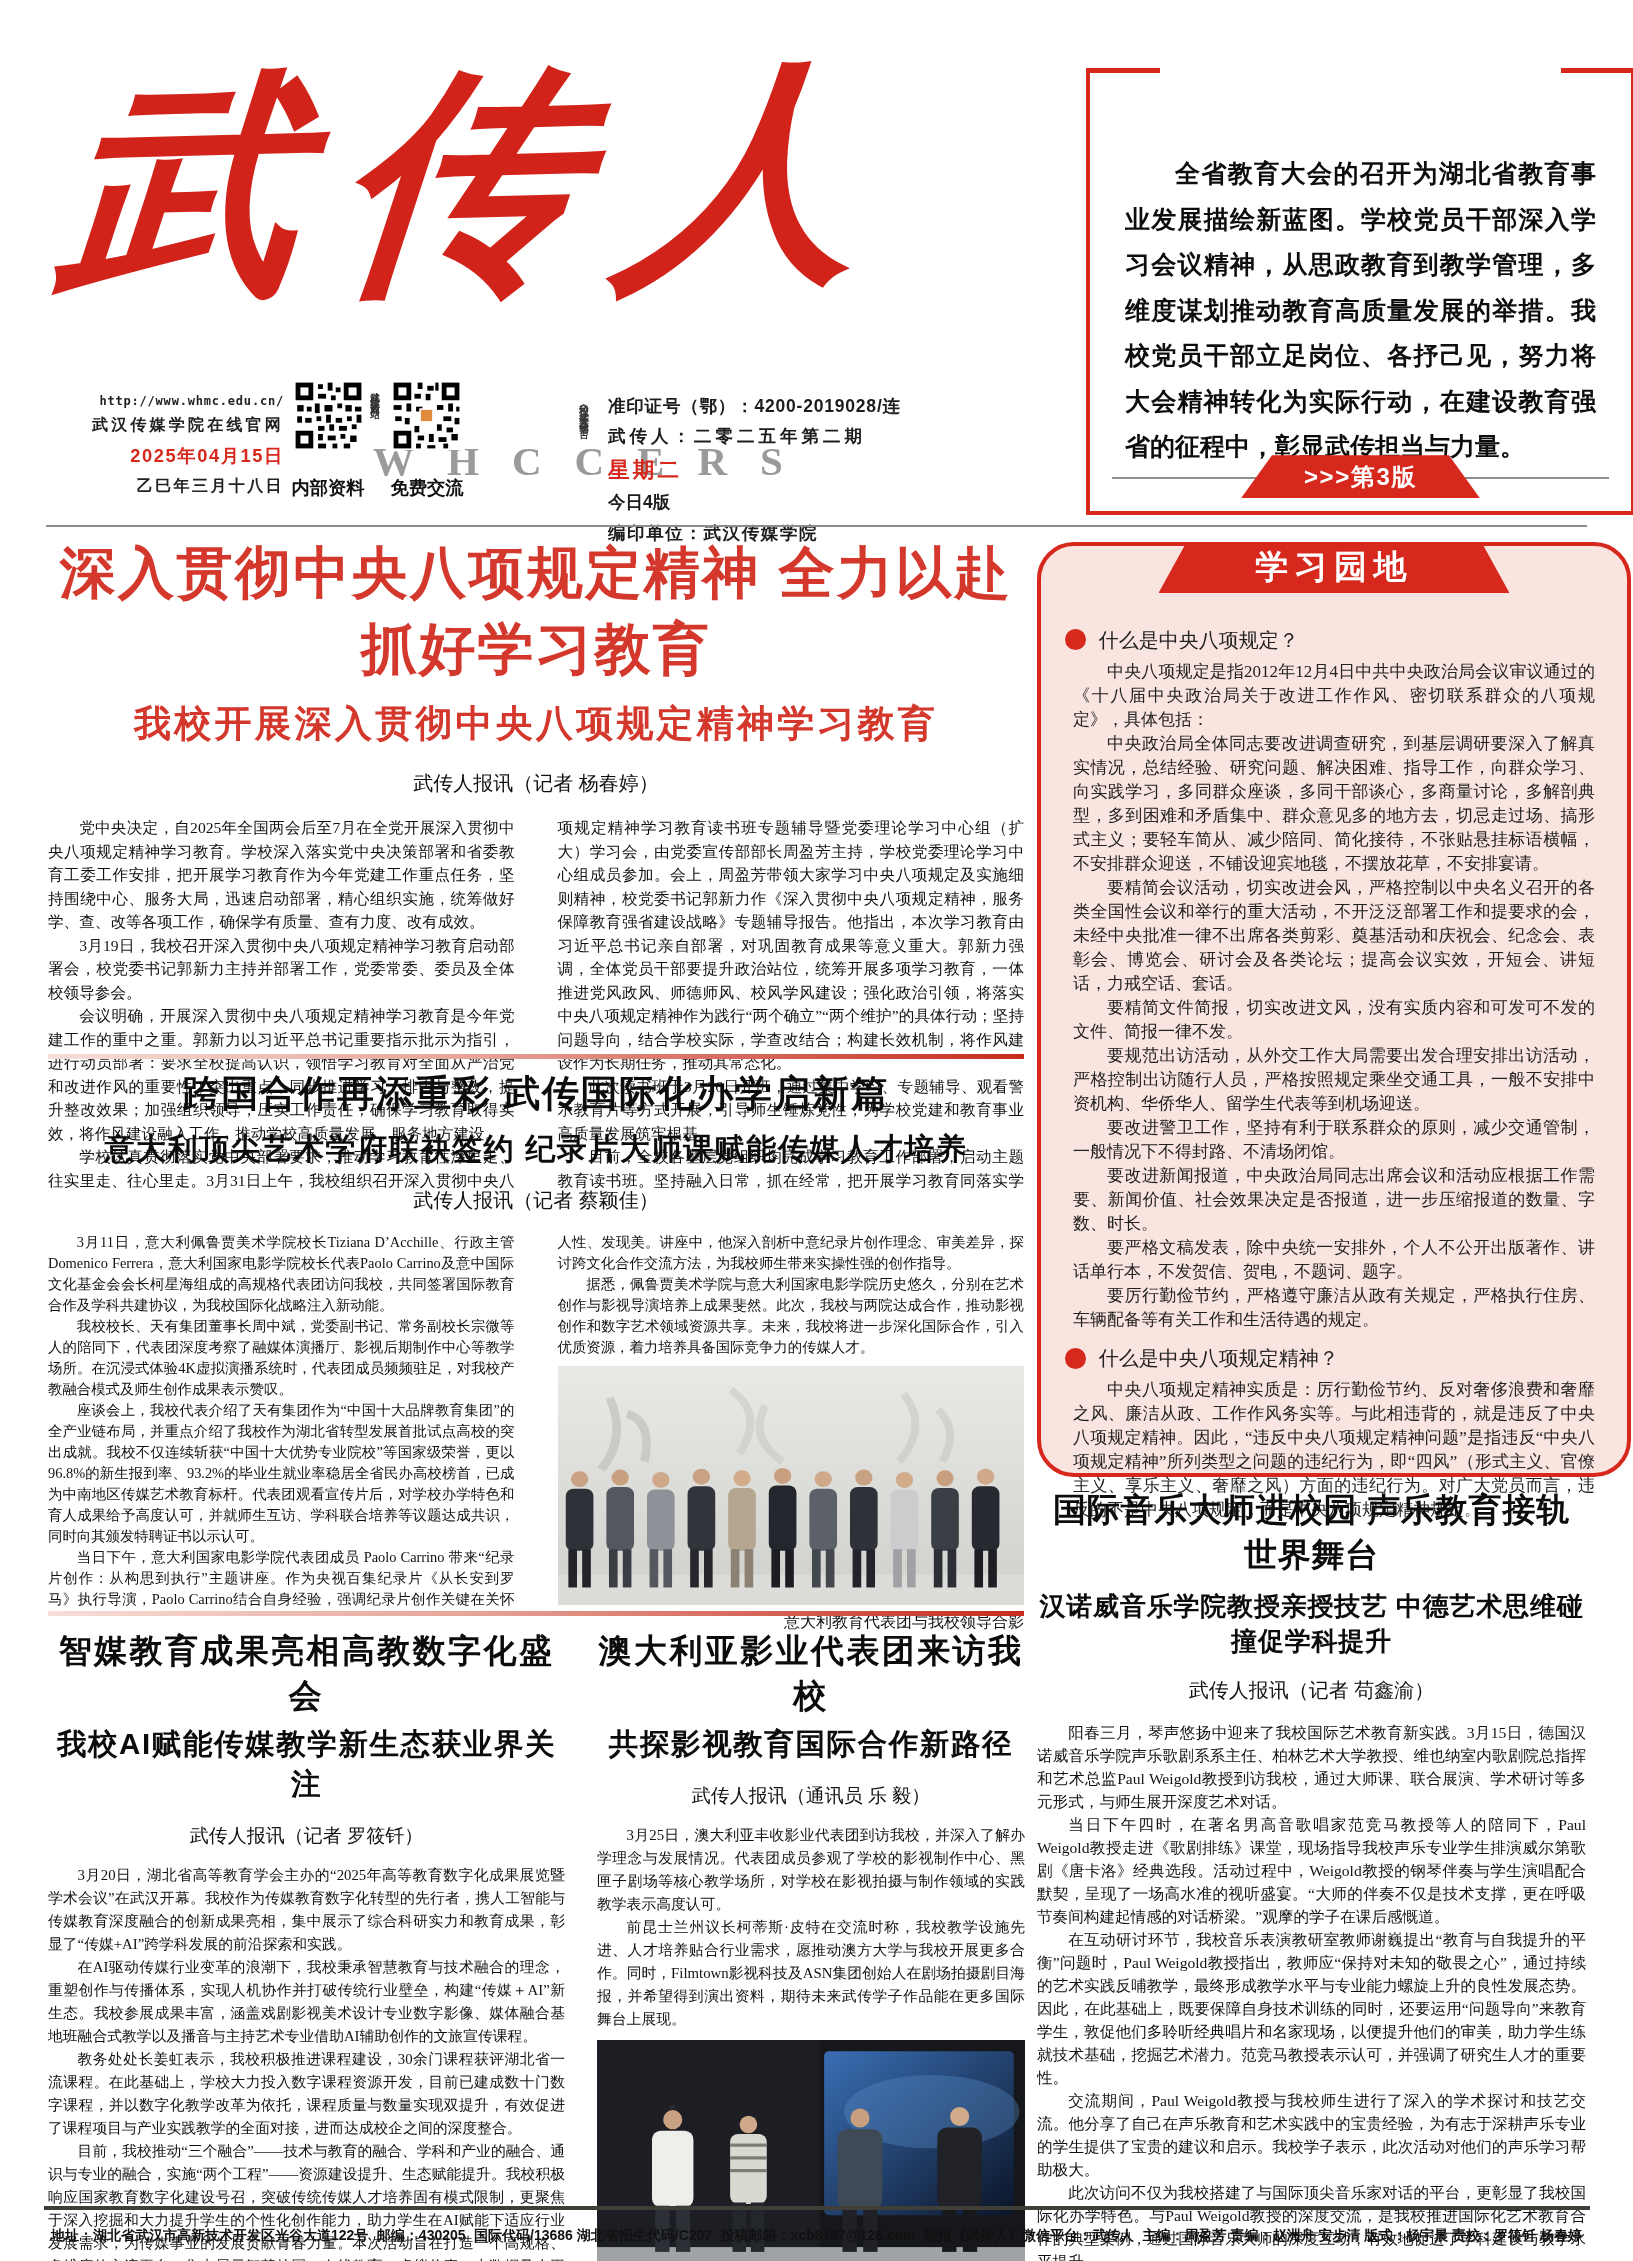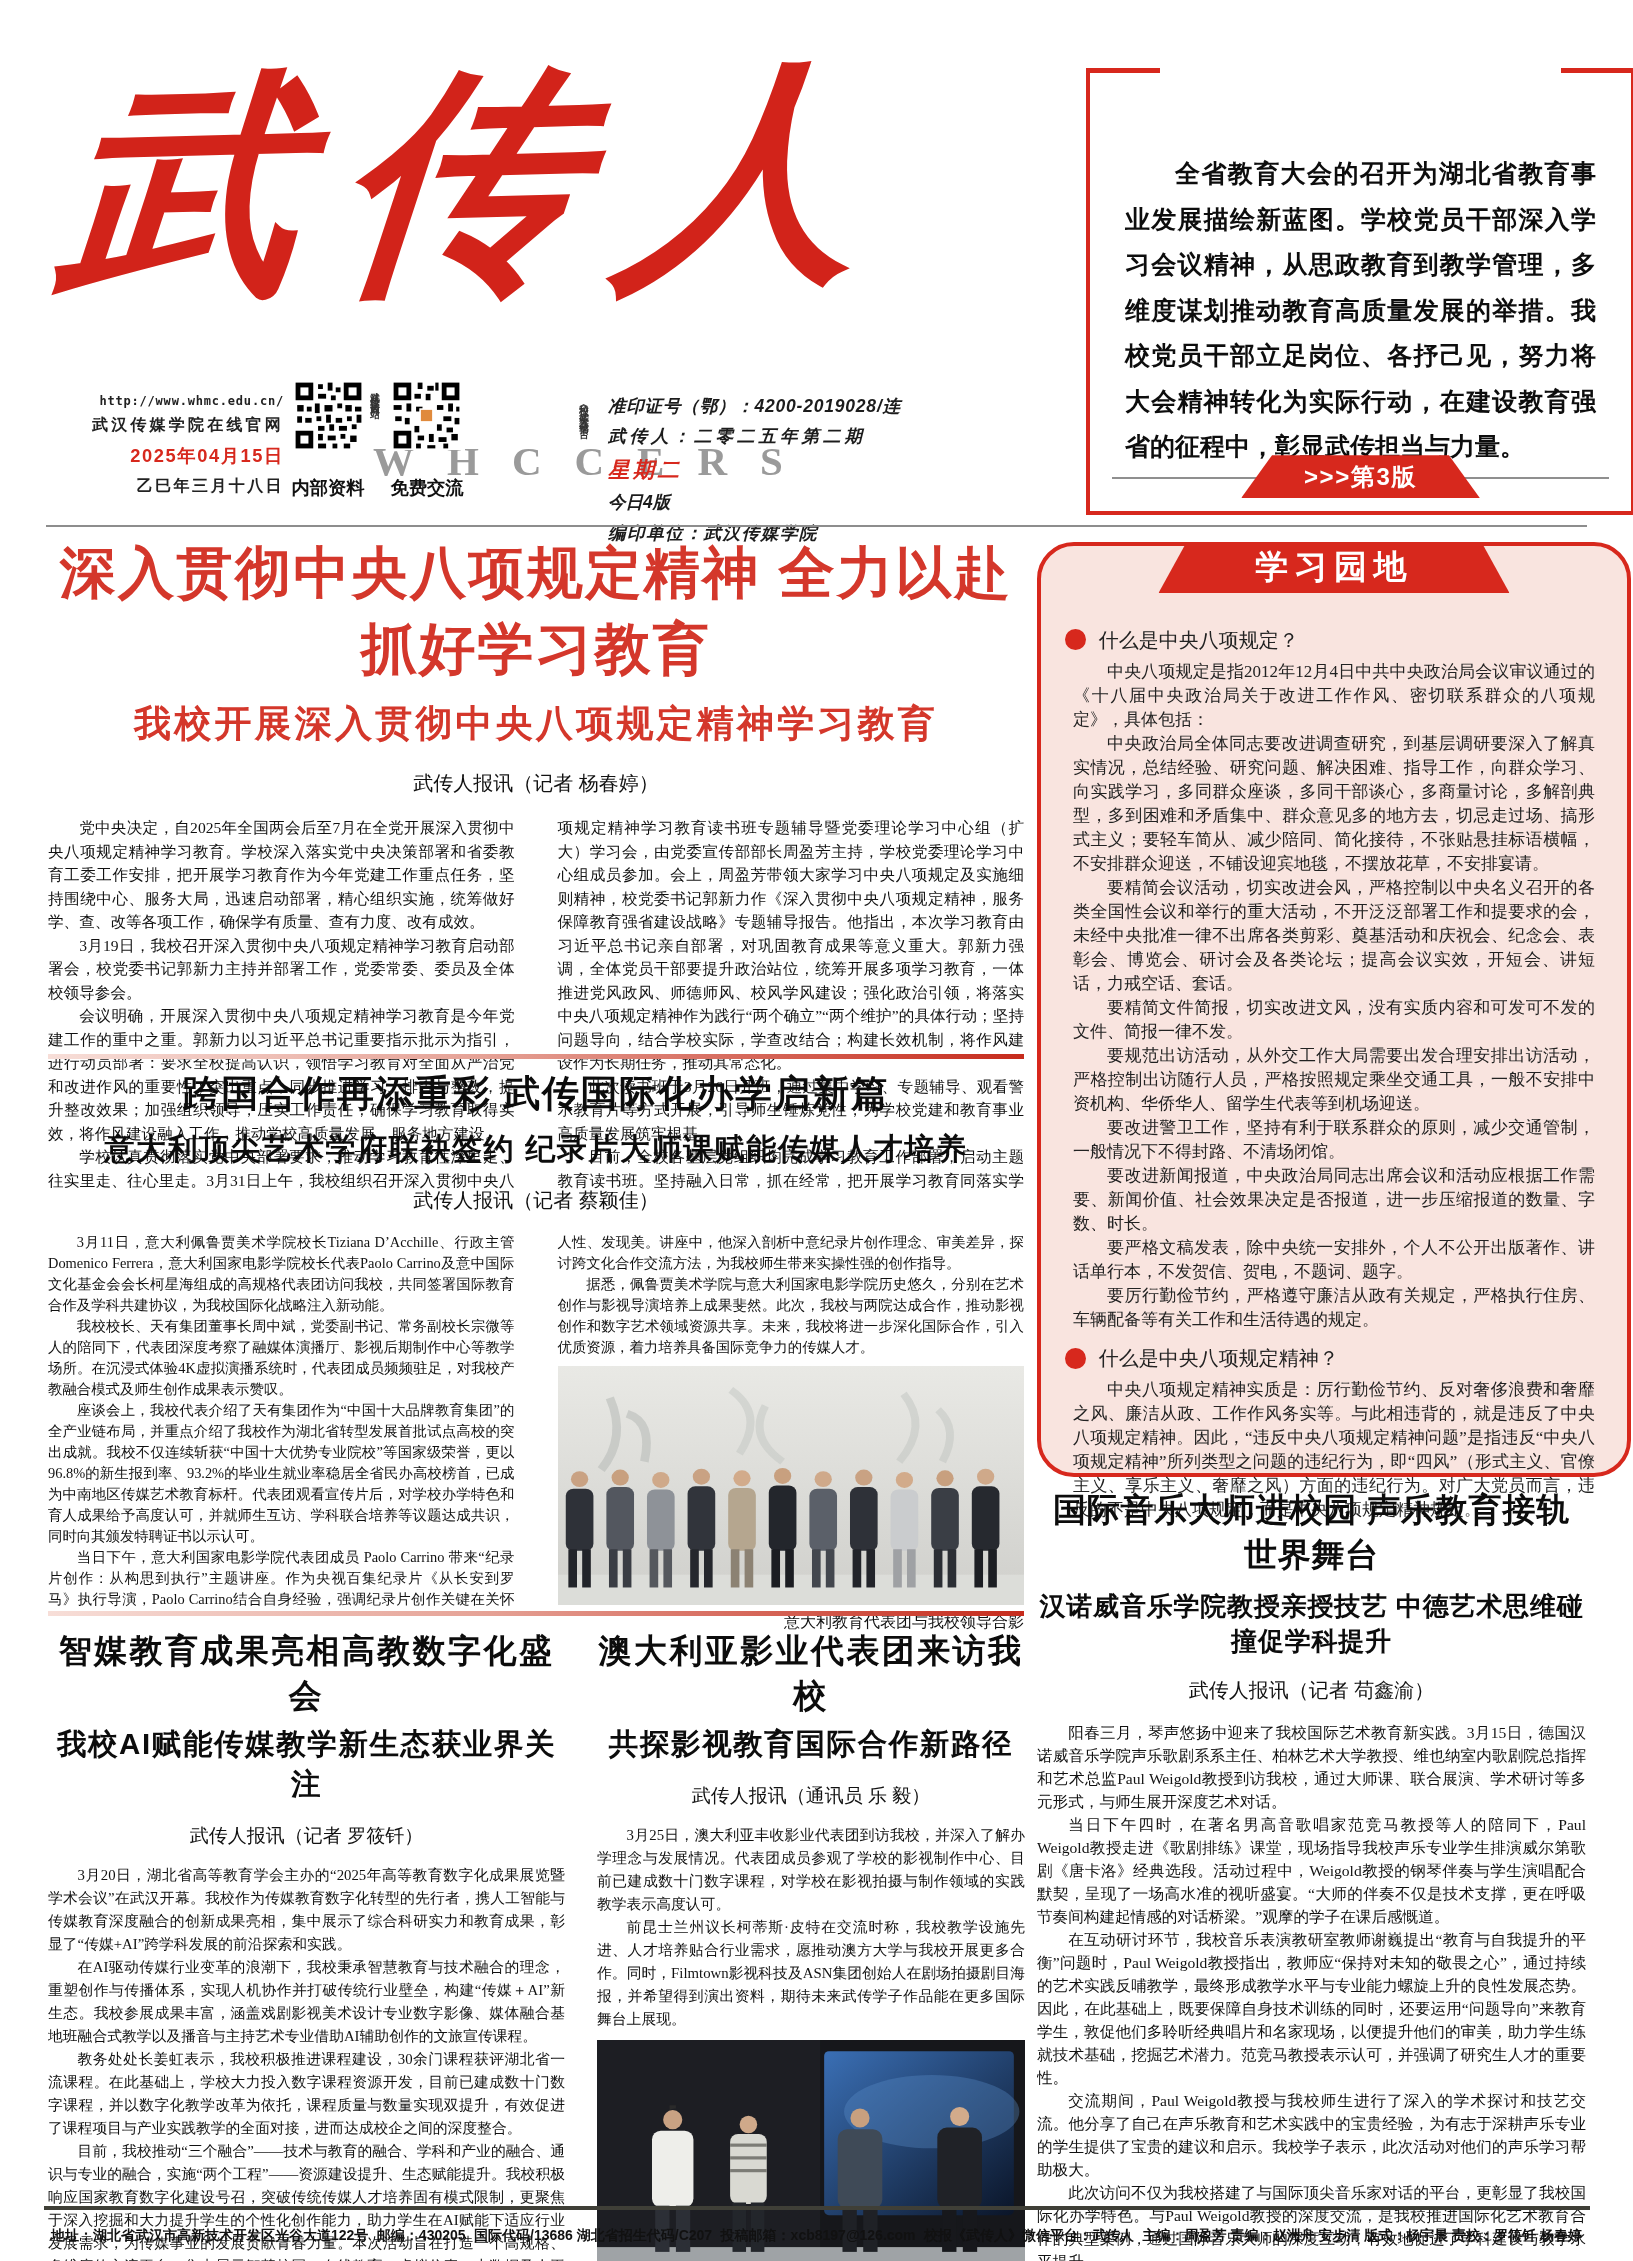--- a/index.html
+++ b/index.html
@@ -34,21 +34,21 @@
   .pub-date{font-size:18.3px;font-weight:bold;color:var(--accent_red);letter-spacing:1.6px;margin-top:7.2px;}
   .pub-lunar{font-size:16px;font-weight:bold;letter-spacing:2.4px;margin-top:7.2px;}
   .qr{position:absolute;width:69px;height:69px;}
   .qr-label{position:absolute;width:88px;text-align:center;font-size:18.3px;font-weight:bold;
     font-family:"Liberation Sans",sans-serif;}
   .vert-caption{
     position:absolute;writing-mode:vertical-rl;font-size:9.6px;letter-spacing:2.4px;color:#333;
     font-family:"Liberation Sans",sans-serif;font-weight:bold;
   }
   .issue-block{position:absolute;left:608px;top:394px;width:431px;
-    font-family:"Liberation Sans","DejaVu Sans",sans-serif;font-weight:bold;color:#1c1c1c;font-style:italic;}
+    font-family:"Liberation Sans","DejaVu Sans",sans-serif;font-weight:bold;color:#1c1c1c;}
   .issue-block div{margin-bottom:6.4px;}
   .issue-license{font-size:17.5px;letter-spacing:0.8px;}
   .issue-edition{font-size:17.5px;letter-spacing:4px;}
   .issue-weekday{font-size:21.5px;color:var(--accent_red);letter-spacing:3.2px;}
   .issue-pages{font-size:17.5px;}
   .issue-publisher{font-size:17.5px;letter-spacing:1.6px;}
   
   .top-box{
     position:absolute;left:1086px;top:68px;width:549px;height:447px;
     border-left:4px solid var(--accent_red);border-right:4px solid var(--accent_red);
@@ -378,21 +378,21 @@
         <p>教务处处长姜虹表示，我校积极推进课程建设，30余门课程获评湖北省一流课程。在此基础上，学校大力投入数字课程资源开发，目前已建成数十门数字课程，并以数字化教学改革为依托，课程质量与数量实现双提升，有效促进了课程项目与产业实践教学的全面对接，进而达成校企之间的深度整合。</p>
         <p>目前，我校推动“三个融合”——技术与教育的融合、学科和产业的融合、通识与专业的融合，实施“两个工程”——资源建设提升、生态赋能提升。我校积极响应国家教育数字化建设号召，突破传统传媒人才培养固有模式限制，更聚焦于深入挖掘和大力提升学生的个性化创作能力，助力学生在AI赋能下适应行业发展需求，为传媒事业的发展贡献青春力量。本次活动旨在打造一个高规格、多维度的交流平台，集中展示智慧校园、在线教育、虚拟仿真、大数据及人工智能教育等领域的创新成果与实践案例，促进教育数字化成果的共享与推广，推动教育与产业的深度融合，助力高等教育数字化转型向纵深发展。</p>
       </div>
   </div>
 
   <div class="article4">
     <div class="headline-black a34-h1">澳大利亚影业代表团来访我校</div>
     <div class="headline-black a34-h2">共探影视教育国际合作新路径</div>
     <div class="byline a34-byline">武传人报讯（通讯员 乐 毅）</div>
     <div class="body-text a4-body">
-        <p>3月25日，澳大利亚丰收影业代表团到访我校，并深入了解办学理念与发展情况。代表团成员参观了学校的影视制作中心、目前已建成数十门数字课程，对学校在影视拍摄与制作领域的实践教学表示高度认可。</p>
+        <p>3月25日，澳大利亚丰收影业代表团到访我校，并深入了解办学理念与发展情况。代表团成员参观了学校的影视制作中心、黑匣子剧场等核心教学场所，对学校在影视拍摄与制作领域的实践教学表示高度认可。</p>
         <p>前昆士兰州议长柯蒂斯·皮特在交流时称，我校教学设施先进、人才培养贴合行业需求，愿推动澳方大学与我校开展更多合作。同时，Filmtown影视科技及ASN集团创始人在剧场拍摄剧目海报，并希望得到演出资料，期待未来武传学子作品能在更多国际舞台上展现。</p>
       </div>
     <figure class="a4-figure">
       <svg viewBox="0 0 537 290" preserveAspectRatio="none">
         <defs>
           <linearGradient id="scr" x1="0" y1="0" x2="1" y2="1">
             <stop offset="0" stop-color="#3a6fb5"></stop>
               <stop offset="1" stop-color="#0b1528"></stop>
           </linearGradient>
         </defs>

